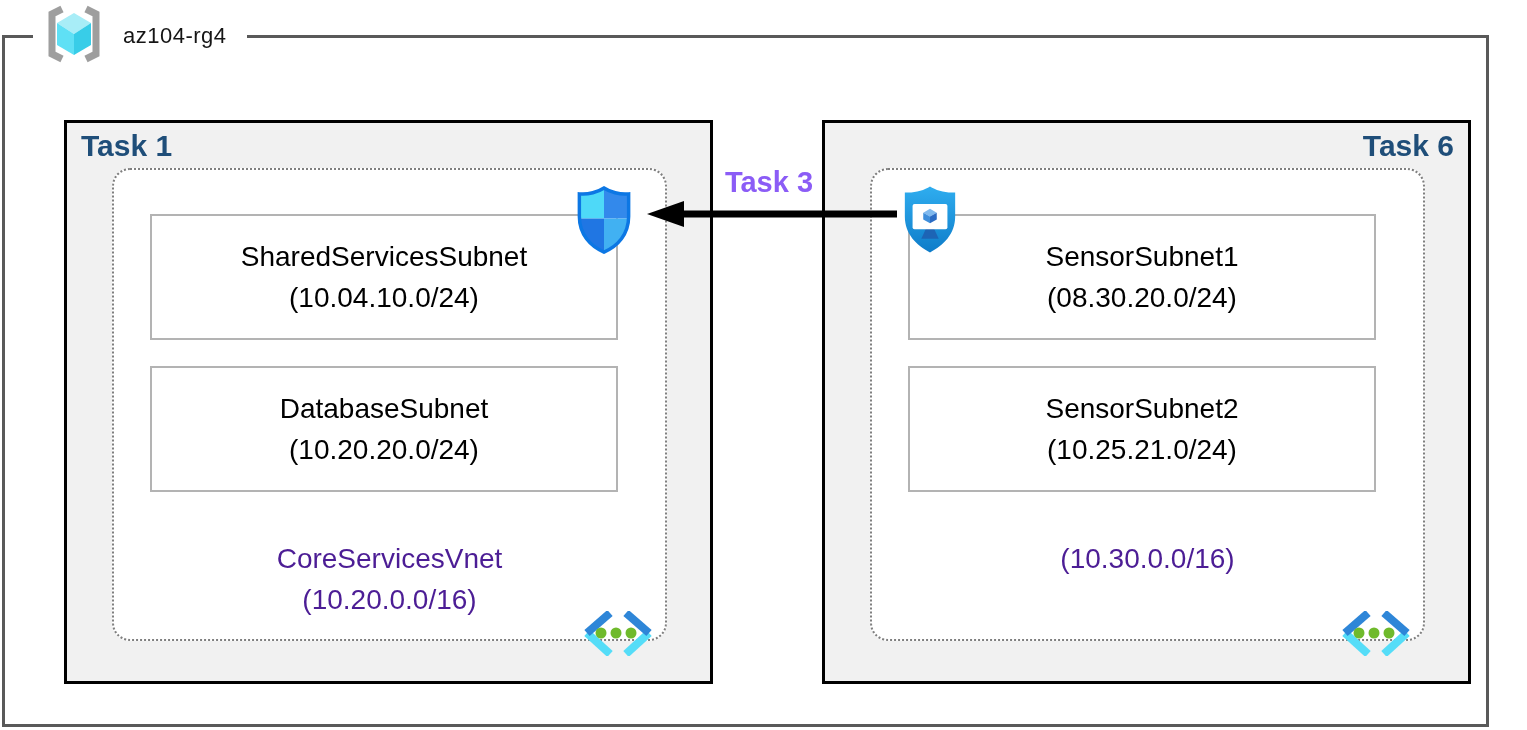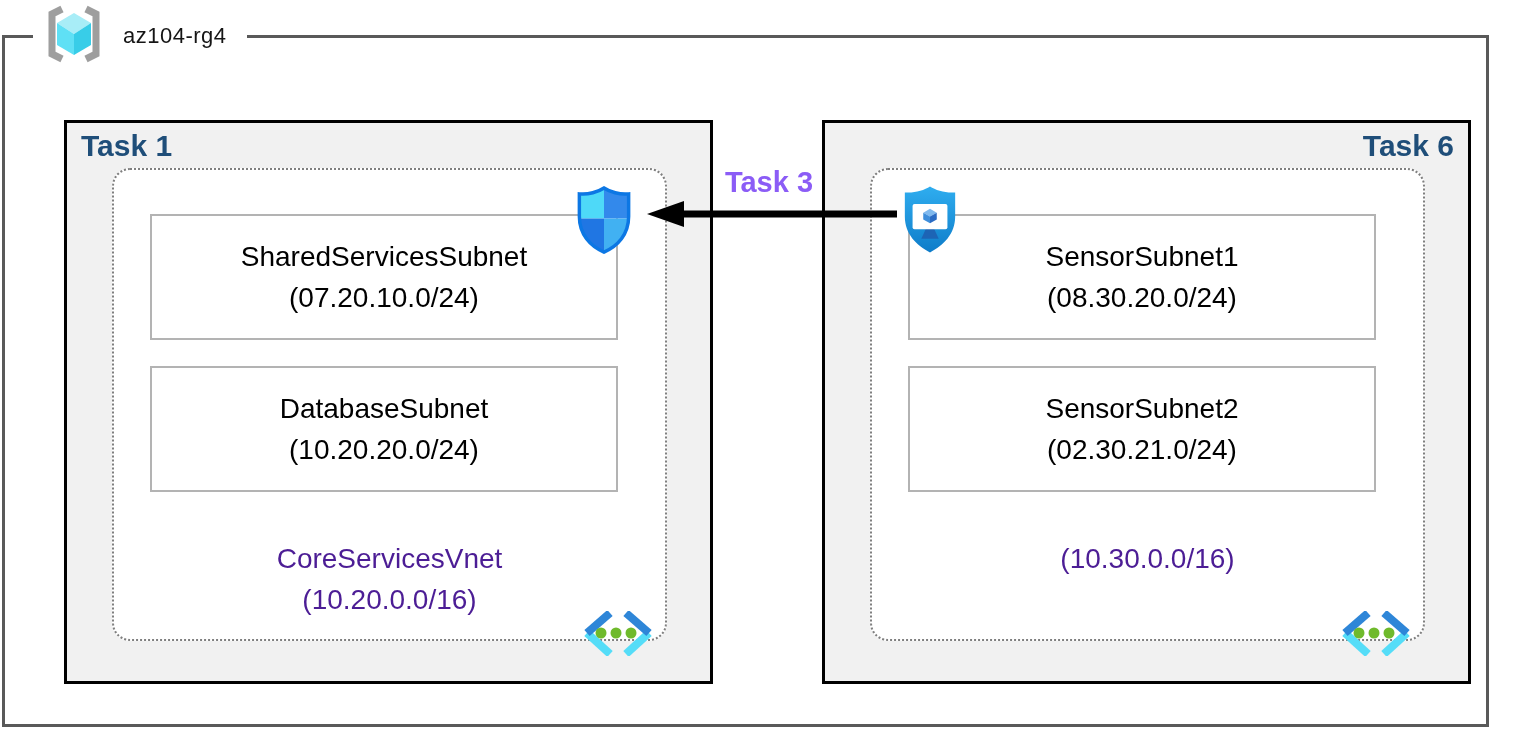--- a/index.html
+++ b/index.html
@@ -63,21 +63,21 @@
       <span class="rg-title-label">az104-rg4</span>
     </div>
   </div>
 
   <div class="task-box t1">
     <div class="task-label">Task 1</div>
 
     <div class="vnet-box">
       <div class="subnet-box s1">
         <div>SharedServicesSubnet</div>
-        <div>(07.20.10.0/24)</div>
+        <div>(10.04.10.0/24)</div>
       </div>
       <div class="subnet-box s2">
         <div>DatabaseSubnet</div>
         <div>(10.20.20.0/24)</div>
       </div>
       <div class="vnet-label">
         <div>CoreServicesVnet</div>
         <div>(10.20.0.0/16)</div>
       </div>
       <span class="vnet-icon">
@@ -114,21 +114,21 @@
   <div class="task-box t2">
     <div class="task-label">Task 6</div>
 
     <div class="vnet-box">
       <div class="subnet-box s1">
         <div>SensorSubnet1</div>
         <div>(08.30.20.0/24)</div>
       </div>
       <div class="subnet-box s2">
         <div>SensorSubnet2</div>
-        <div>(02.30.21.0/24)</div>
+        <div>(10.25.21.0/24)</div>
       </div>
       <div class="vnet-label">
         <div>(10.30.0.0/16)</div>
       </div>
       <span class="vnet-icon">
         <svg width="72" height="45" viewBox="0 0 72 45">
           <path d="M5 22 L28 43" stroke="#55DDF8" stroke-width="8" fill="none"></path>
           <path d="M5 22 L28 2" stroke="#2E86D8" stroke-width="8" fill="none"></path>
           <path d="M67 22 L44 43" stroke="#55DDF8" stroke-width="8" fill="none"></path>
           <path d="M67 22 L44 2" stroke="#2E86D8" stroke-width="8" fill="none"></path>

